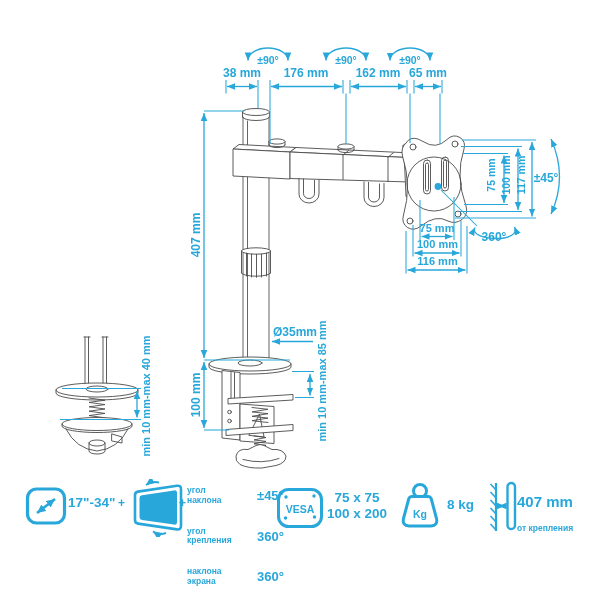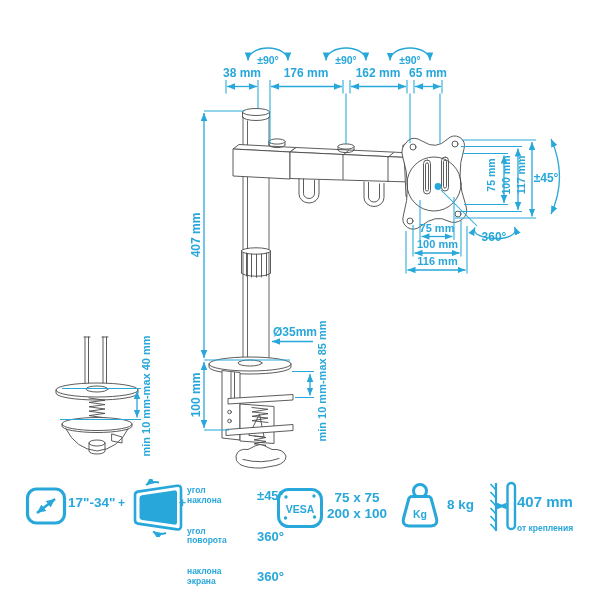--- a/index.html
+++ b/index.html
@@ -197,41 +197,41 @@
   <div class="ctxt f12" style="left:179px; top:18px;">+</div>
 
   <div class="angles" style="left:187px; top:8px;">
     <div class="alabel">
       <span>угол</span>
           <span>наклона</span>
     </div>
     <div class="aval">±45°</div>
     <div class="alabel">
       <span>угол</span>
-          <span>поворота</span>
+          <span>крепления</span>
     </div>
     <div class="aval">360°</div>
     <div class="alabel">
       <span>наклона</span>
           <span>экрана</span>
     </div>
     <div class="aval">360°</div>
   </div>
 
   <svg style="left:276px; top:9px;" width="48" height="43" viewBox="0 0 48 43">
     <rect x="2.5" y="2.5" width="43" height="37" rx="10" fill="none" stroke="var(--accent)" stroke-width="3"></rect>
     <circle cx="10" cy="10" r="1.7" fill="var(--accent)"></circle>
     <circle cx="38" cy="9" r="1.7" fill="var(--accent)"></circle>
     <circle cx="9.5" cy="31" r="1.7" fill="var(--accent)"></circle>
     <circle cx="38.5" cy="30" r="1.7" fill="var(--accent)"></circle>
     <text x="24" y="25.5" text-anchor="middle" class="t" font-size="10.5">VESA</text>
   </svg>
   <div class="vsizes" style="left:323px; top:12px; width:68px;">
     <div>75 x 75</div>
-    <div>200 x 100</div>
+    <div>100 x 200</div>
   </div>
 
   <svg style="left:396px; top:2px;" width="48" height="52" viewBox="0 0 48 52">
     <circle cx="24" cy="11" r="6.5" fill="none" stroke="var(--accent)" stroke-width="3"></circle>
     <path d="M16,16.5 L32,16.5 Q34.5,16.5 35.3,19 L40.5,38.5 Q42,45.5 35,46 L13,46 Q6,45.5 7.5,38.5 L12.7,19 Q13.5,16.5 16,16.5 Z" fill="#fff" stroke="var(--accent)" stroke-width="3" stroke-linejoin="round"></path>
     <text x="24" y="38" text-anchor="middle" class="t" font-size="10.5">Kg</text>
   </svg>
   <div class="ctxt f13" style="left:447px; top:19px;">8 kg</div>
 
   <svg style="left:488px; top:2px;" width="30" height="54" viewBox="0 0 30 54">

